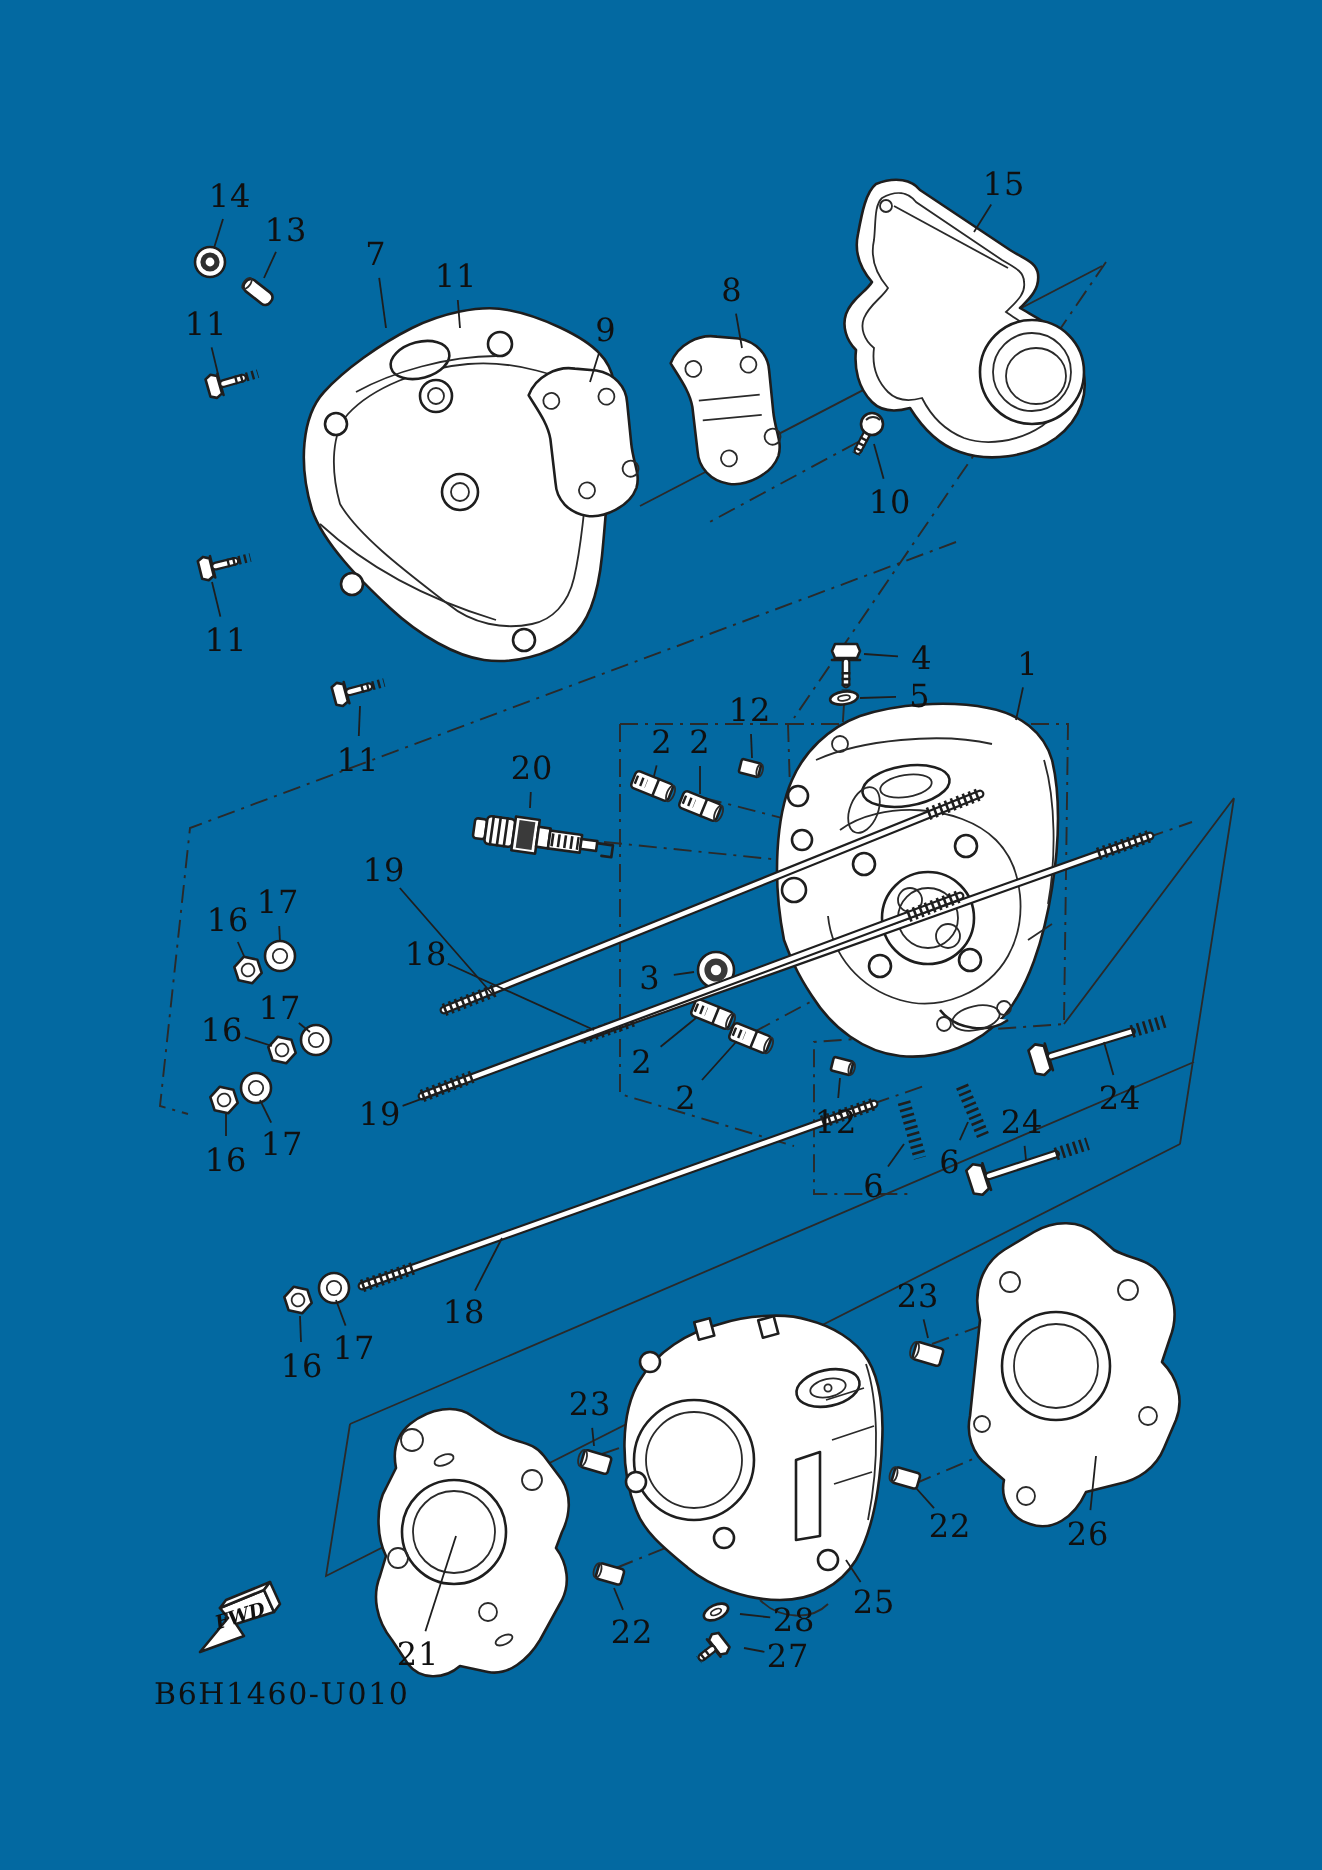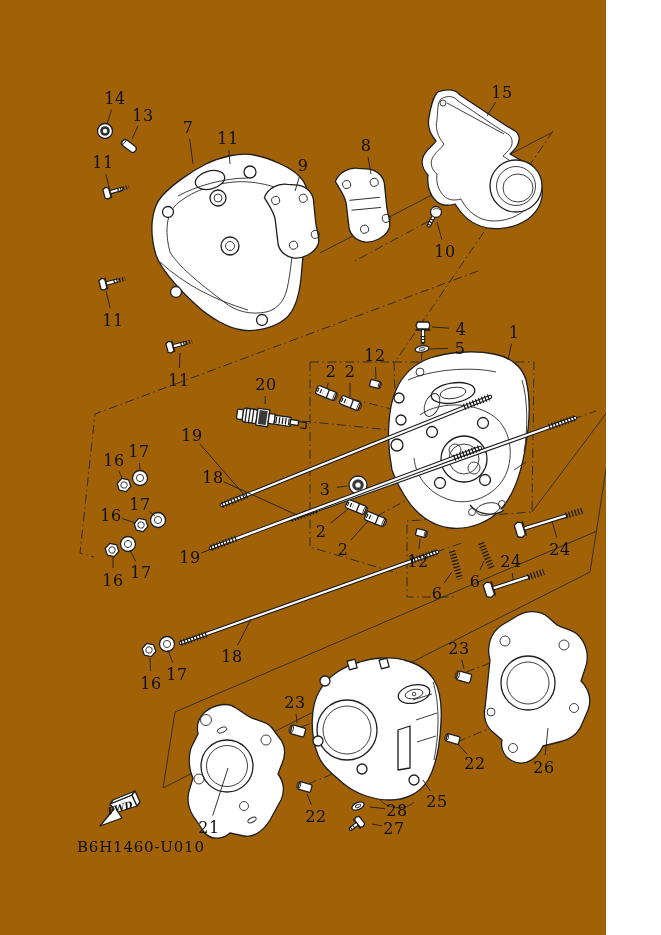--- a/index.html
+++ b/index.html
@@ -1,16 +1,16 @@
 <!DOCTYPE html>
 <html><head>
 <meta charset="utf-8">
 <style>
   html,body{margin:0;padding:0;background:#fff;}
-  .page{position:relative;width:606px;height:935px;background:#a16207;overflow:hidden;
+  .page{position:relative;width:661px;height:935px;background:#0369a1;overflow:hidden;
         font-family:"DejaVu Serif", serif;}
   svg{display:block;}
   .ln{fill:none;stroke:#1e1e1e;stroke-width:1.3;stroke-linejoin:round;stroke-linecap:round;}
   .fillw{fill:#fff;stroke:#1e1e1e;stroke-width:1.3;stroke-linejoin:round;}
   .thin{fill:none;stroke:#2a2a2a;stroke-width:0.9;}
   .dash{fill:none;stroke:#2a2a2a;stroke-width:0.95;stroke-dasharray:9 3.5 1.5 3.5;}
   .rod{stroke:#1e1e1e;stroke-width:4.4;stroke-linecap:round;fill:none;}
   .rodcore{stroke:#fff;stroke-width:2.2;stroke-linecap:round;fill:none;}
   .thr{stroke:#1e1e1e;stroke-width:6.4;stroke-dasharray:1.3 1.9;fill:none;}
   .thr-s{stroke:#1e1e1e;stroke-width:4.4;stroke-dasharray:1.2 1.7;fill:none;}

